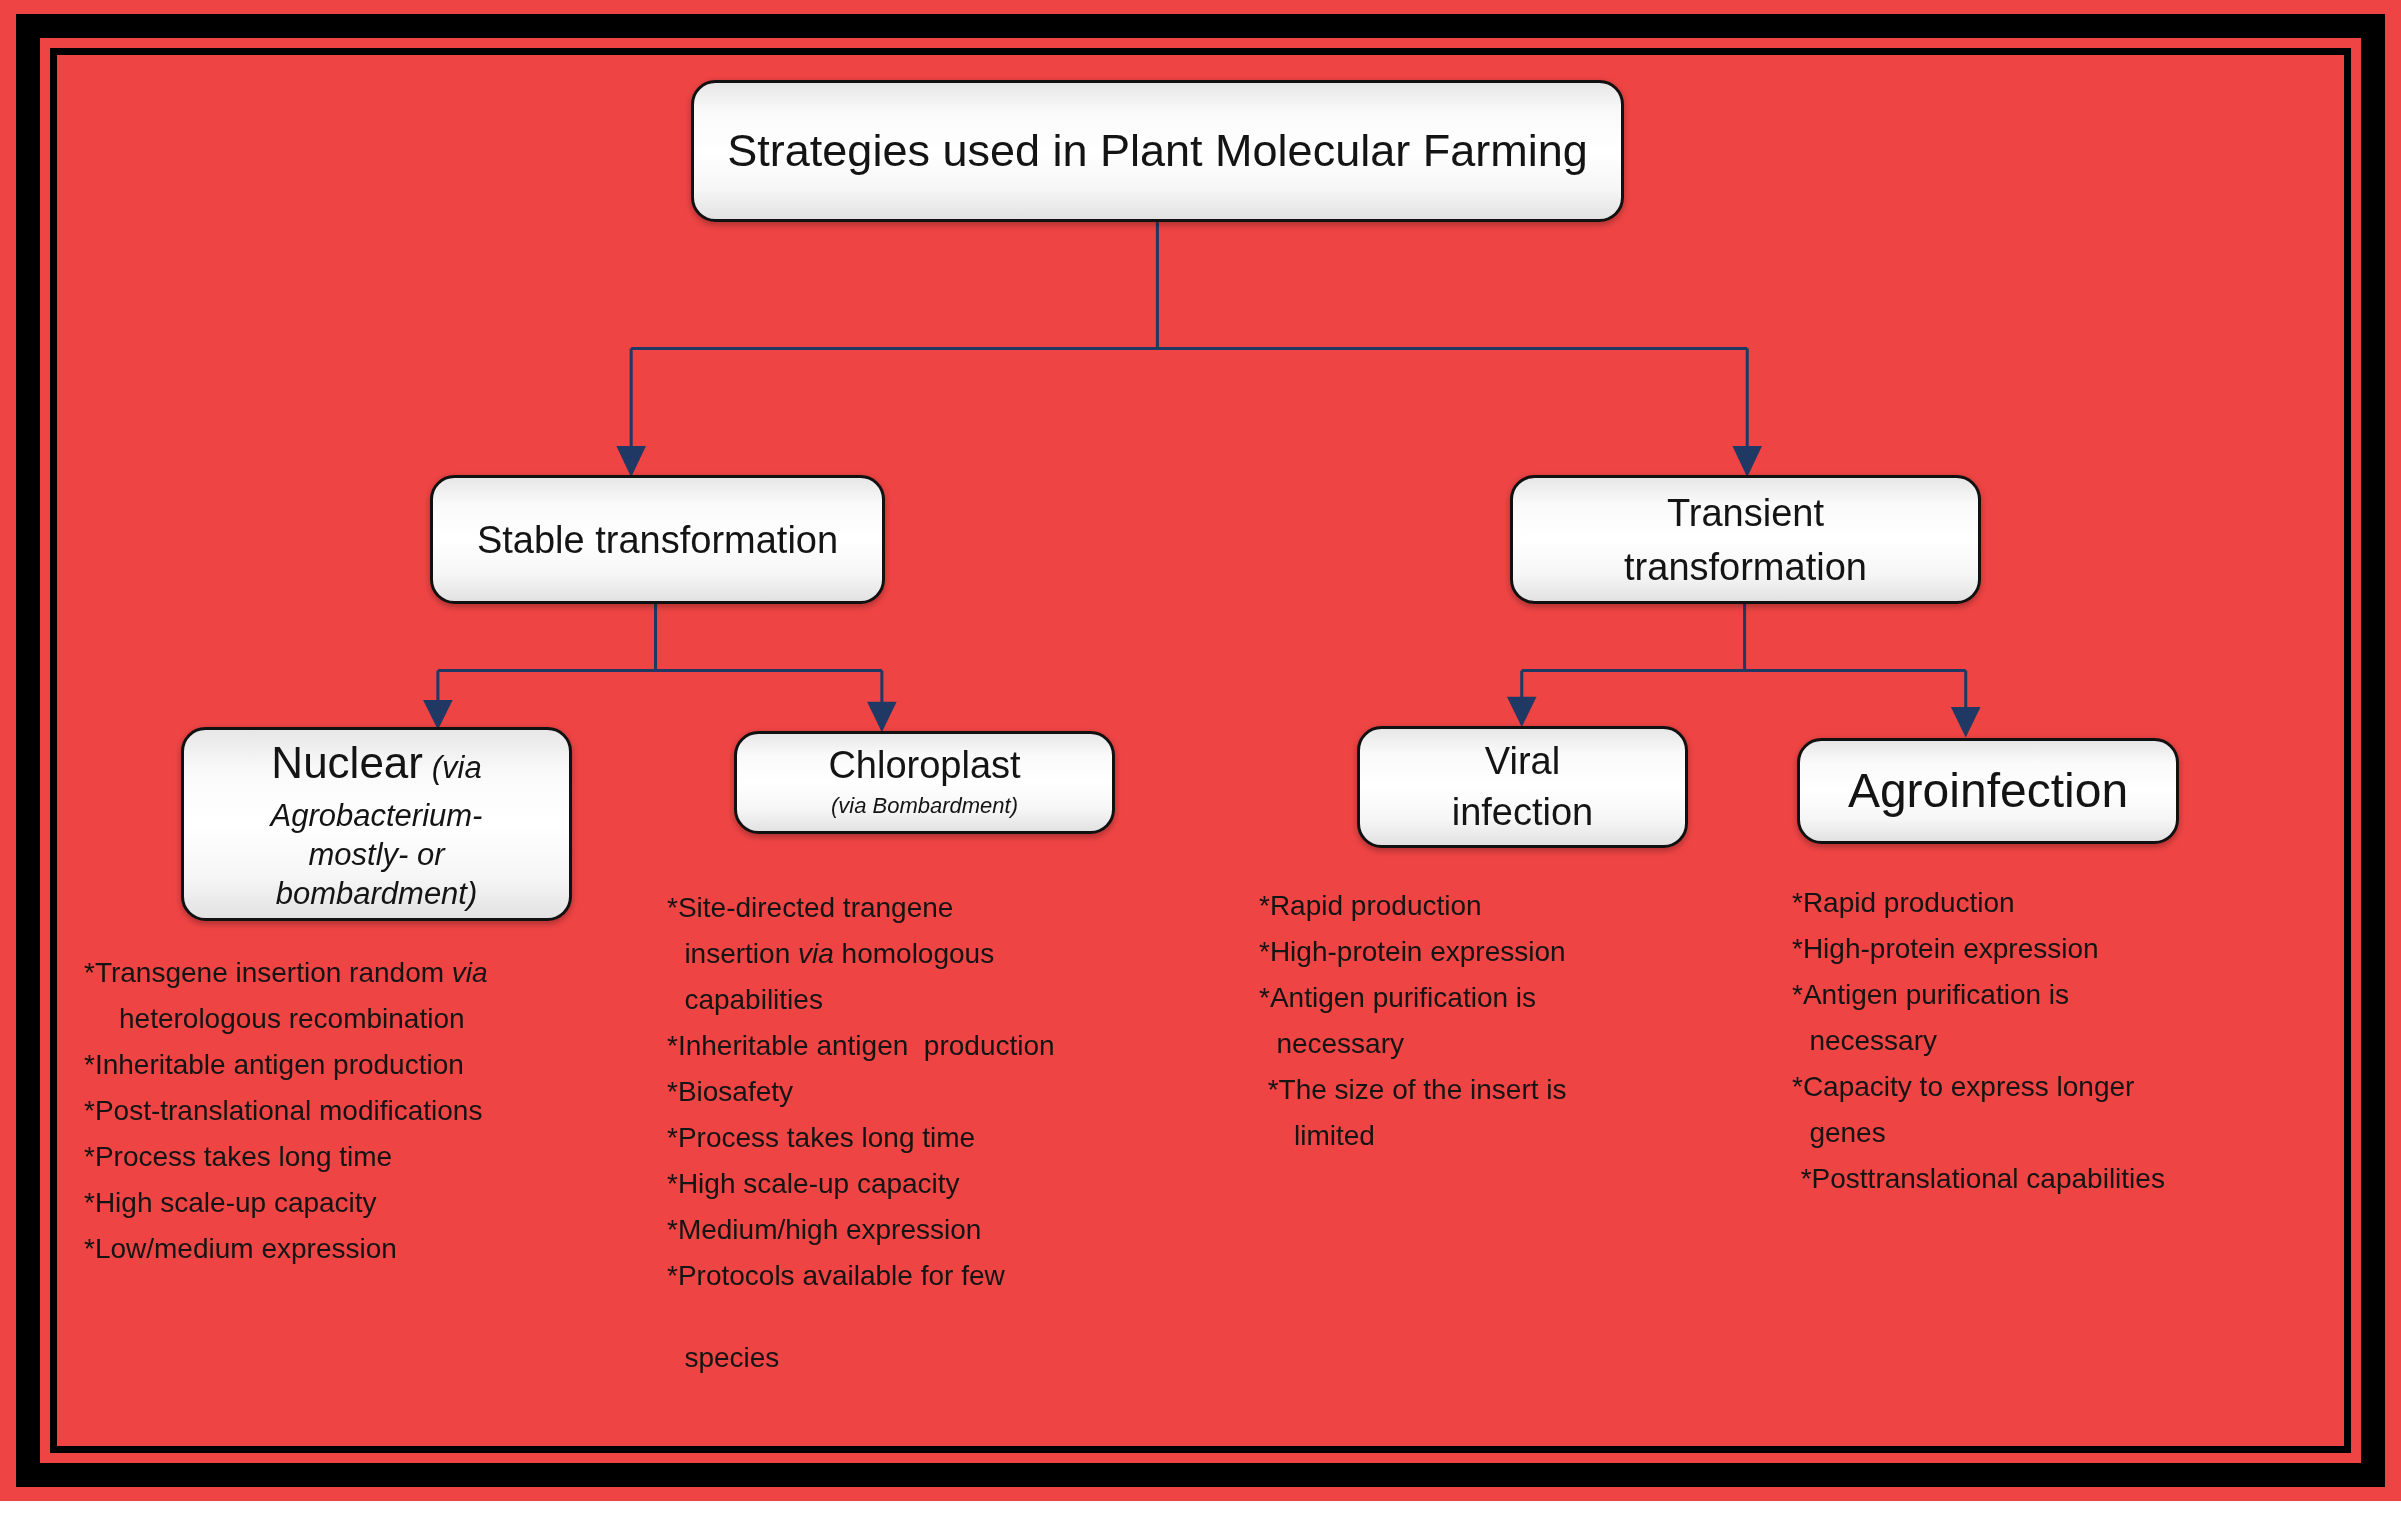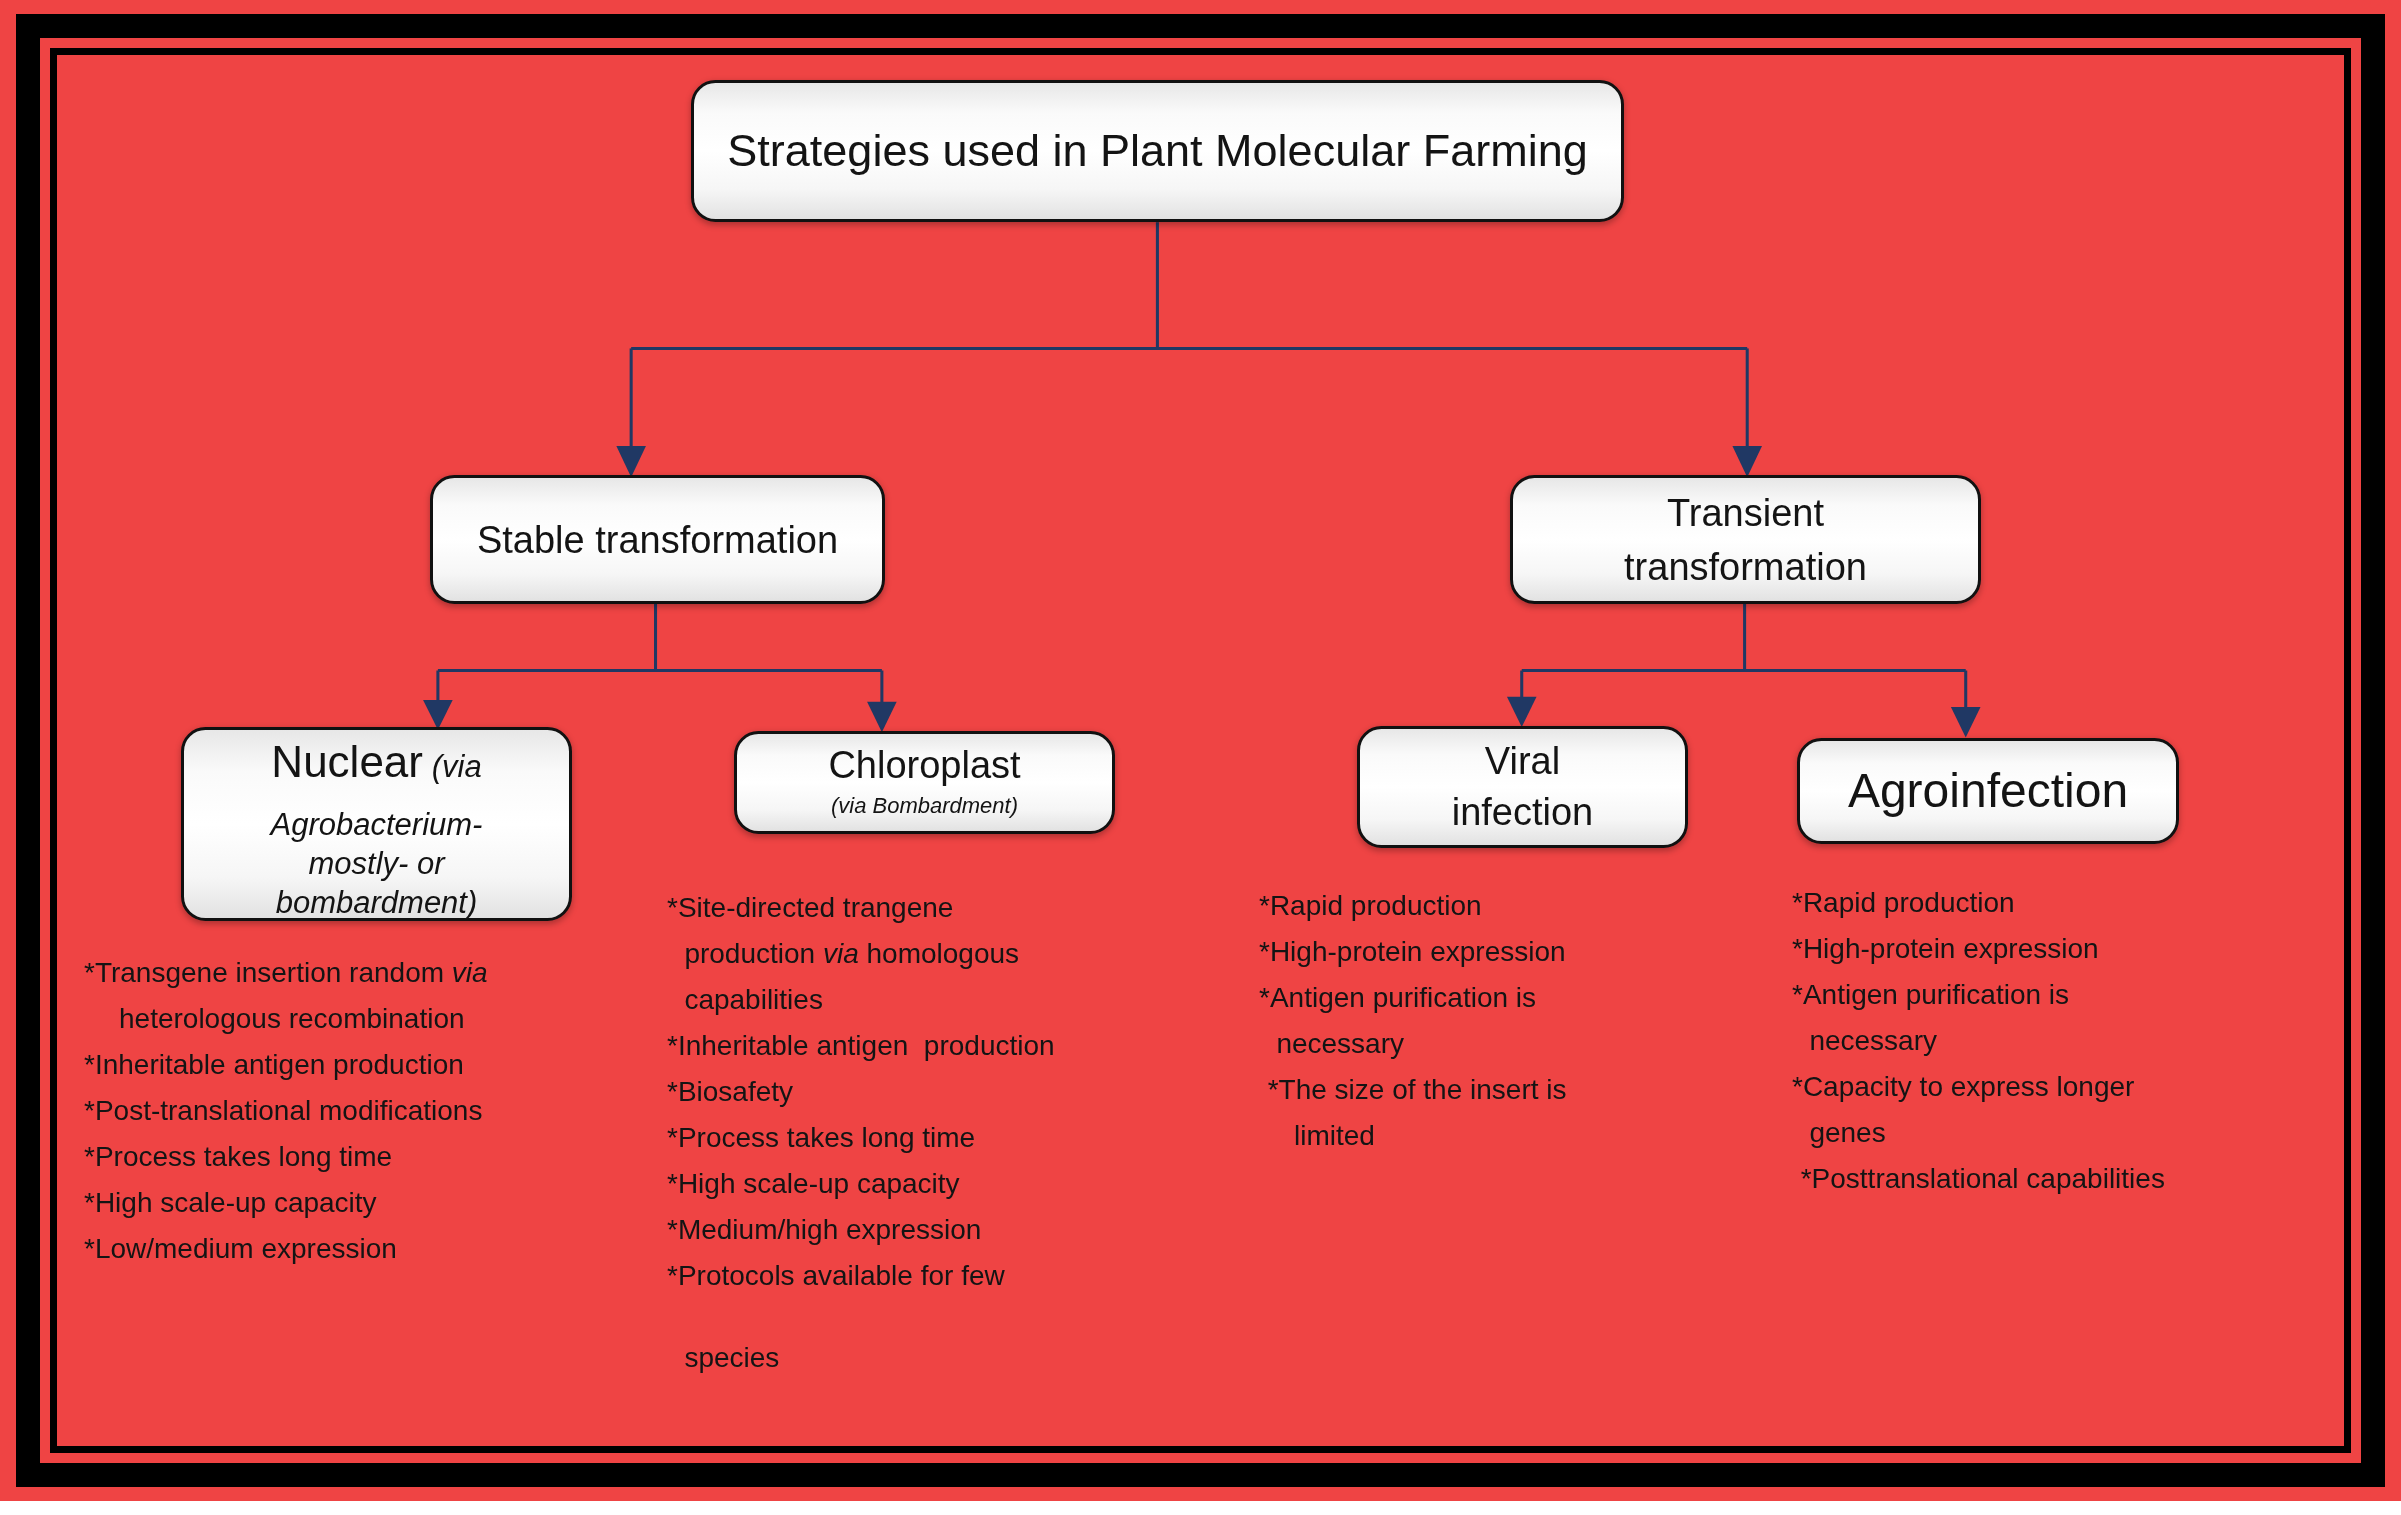--- a/index.html
+++ b/index.html
@@ -42,21 +42,21 @@
     display:flex;flex-direction:column;justify-content:center;align-items:center;
     text-align:center;
   }
   .node .lbl{margin:0 auto;}
   .root-box{left:691px;top:80px;width:933px;height:142px;}
   .root-box .lbl{font-size:45px;line-height:64px;max-width:871px;}
   .stable-box{left:430px;top:475px;width:455px;height:129px;}
   .transient-box{left:1510px;top:475px;width:471px;height:129px;}
   .stable-box .lbl,.transient-box .lbl{font-size:38px;line-height:54px;max-width:366px;}
   .nuclear-box{left:181px;top:727px;width:391px;height:194px;}
-  .nuclear-line1{font-size:44px;line-height:72px;}
+  .nuclear-line1{font-size:44px;line-height:55px;}
   .nuclear-line1 .via{font-size:31px;font-style:italic;margin-left:8.7px;}
   .nuclear-rest{font-size:31px;font-style:italic;line-height:39px;max-width:272px;margin:1.7px auto 0;}
   .chloroplast-box{left:734px;top:731px;width:381px;height:103px;}
   .chloro-title{font-size:38px;line-height:45px;}
   .chloro-sub{font-size:22px;font-style:italic;line-height:35px;}
   .viral-box{left:1357px;top:726px;width:331px;height:122px;}
   .viral-box .lbl{font-size:38px;line-height:51px;max-width:226px;}
   .agro-box{left:1797px;top:738px;width:382px;height:106px;}
   .agro-box .lbl{font-size:48px;line-height:44px;}
   
@@ -133,21 +133,21 @@
       <div class="line" style="padding-left: 0px;"><span>*Transgene insertion random </span><span class="it">via</span></div>
       <div class="line" style="padding-left: 35px;"><span>heterologous recombination</span></div>
       <div class="line" style="padding-left: 0px;"><span>*Inheritable antigen production</span></div>
       <div class="line" style="padding-left: 0px;"><span>*Post-translational modifications</span></div>
       <div class="line" style="padding-left: 0px;"><span>*Process takes long time</span></div>
       <div class="line" style="padding-left: 0px;"><span>*High scale-up capacity</span></div>
       <div class="line" style="padding-left: 0px;"><span>*Low/medium expression</span></div>
     </div>
   <div class="list chloroplast-list">
       <div class="line" style="padding-left: 0px;"><span>*Site-directed trangene</span></div>
-      <div class="line" style="padding-left: 17.4px;"><span>production </span><span class="it">via</span><span> homologous</span></div>
+      <div class="line" style="padding-left: 17.4px;"><span>insertion </span><span class="it">via</span><span> homologous</span></div>
       <div class="line" style="padding-left: 17.4px;"><span>capabilities</span></div>
       <div class="line" style="padding-left: 0px;"><span>*Inheritable antigen  production</span></div>
       <div class="line" style="padding-left: 0px;"><span>*Biosafety</span></div>
       <div class="line" style="padding-left: 0px;"><span>*Process takes long time</span></div>
       <div class="line" style="padding-left: 0px;"><span>*High scale-up capacity</span></div>
       <div class="line" style="padding-left: 0px;"><span>*Medium/high expression</span></div>
       <div class="line" style="padding-left: 0px;"><span>*Protocols available for few</span></div>
       <div class="line" style="padding-left: 17.4px; margin-top: 36px;"><span>species</span></div>
     </div>
   <div class="list viral-list">

